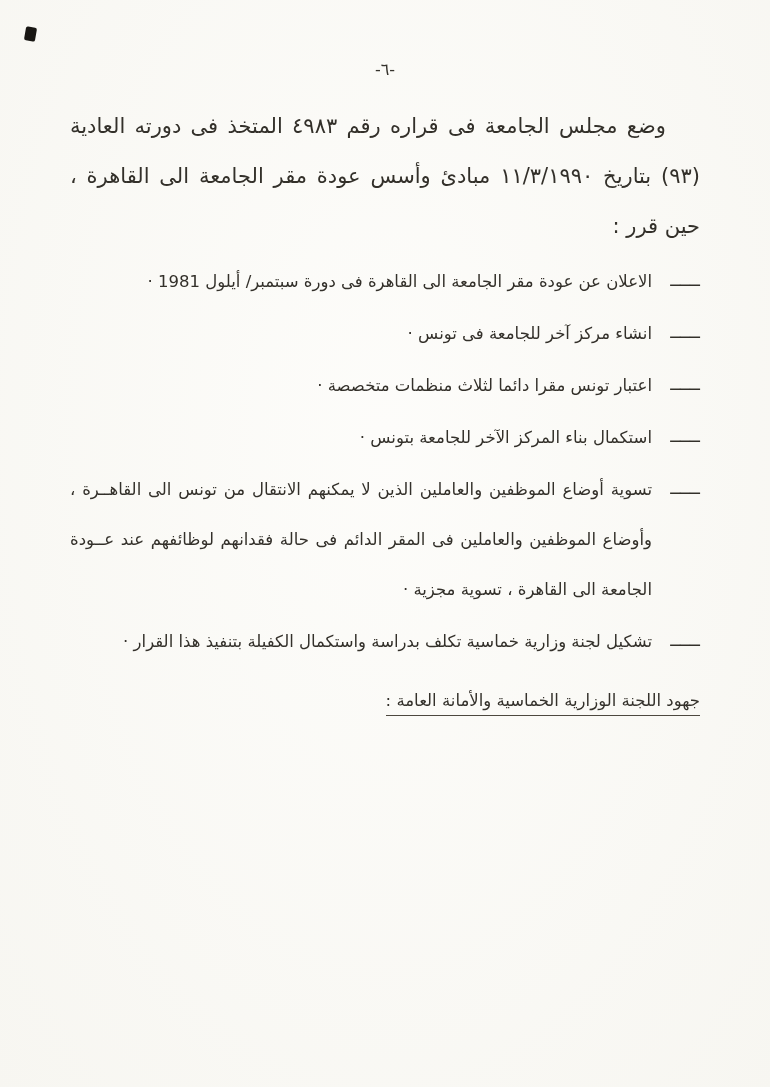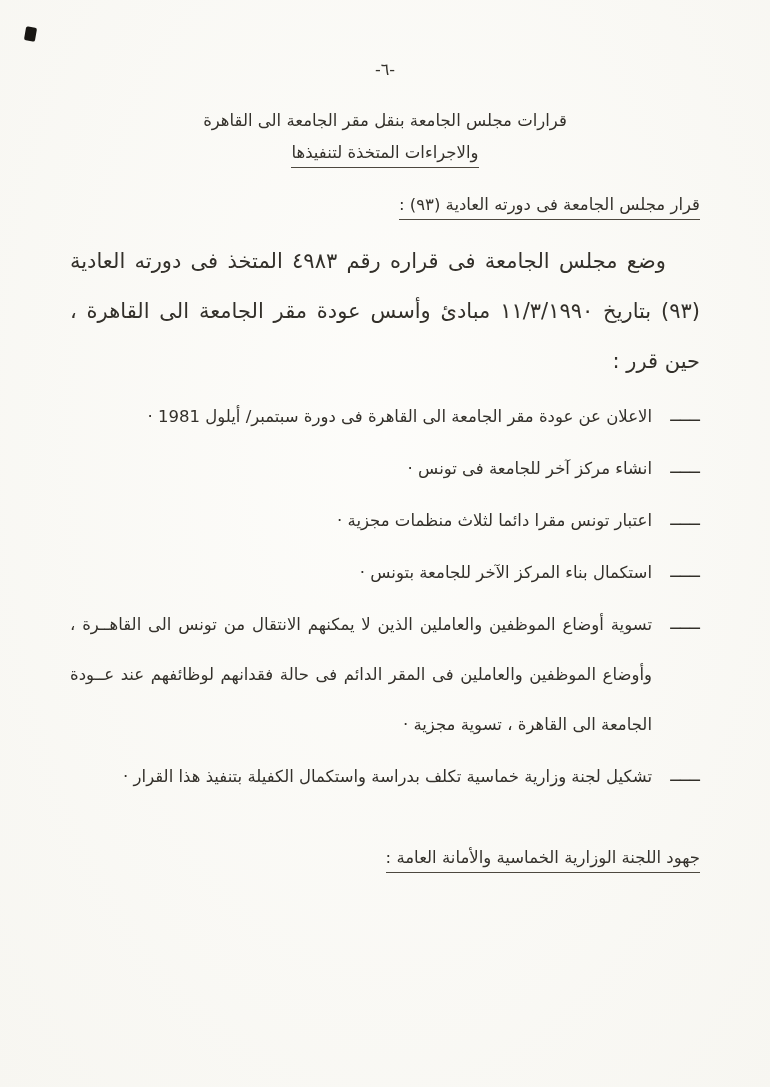--- a/index.html
+++ b/index.html
@@ -45,21 +45,21 @@
     .u {
       border-bottom: 1px solid #4d483f;
       padding-bottom: 5px;
     }
     .sec {
       margin: 26px 0 0 0;
       font-size: 16.5px;
       font-weight: normal;
       color: #34312b;
     }
-    .sec2 { margin-top: 46px; }
+    .sec2 { margin-top: 24px; }
     .para {
       margin: 22px 0 0 0;
       font-size: 21px;
       line-height: 50px;
       text-align: justify;
       color: #33302a;
     }
     .indent { text-indent: 34px; }
     .list { margin-top: 6px; }
     .li {
@@ -75,48 +75,39 @@
   </style>
 </head>
 <body>
 
 <div class="page">
 
   <div class="artifact"></div>
 
   <div class="page-number">-٦-</div>
 
-  <header class="doc-title">
-    <div>قرارات مجلس الجامعة بنقل مقر الجامعة الى القاهرة</div>
-    <div>
-      <span class="u">والاجراءات المتخذة لتنفيذها</span>
-    </div>
-  </header>
 
-  <h2 class="sec">
-    <span class="u">قرار مجلس الجامعة فى دورته العادية (٩٣) :</span>
-  </h2>
 
   <p class="para indent">وضع مجلس الجامعة فى قراره رقم ٤٩٨٣ المتخذ فى دورته العادية (٩٣) بتاريخ ١١/٣/١٩٩٠ مبادئ وأسس عودة مقر الجامعة الى القاهرة ، حين قرر :</p>
 
   <div class="list">
 
     <div class="li">
       <span class="dash">ـــ</span>
       <span class="li-text">الاعلان عن عودة مقر الجامعة الى القاهرة فى دورة سبتمبر/ أيلول 1981 ·</span>
     </div>
 
     <div class="li">
       <span class="dash">ـــ</span>
       <span class="li-text">انشاء مركز آخر للجامعة فى تونس ·</span>
     </div>
 
     <div class="li">
       <span class="dash">ـــ</span>
-      <span class="li-text">اعتبار تونس مقرا دائما لثلاث منظمات مجزية ·</span>
+      <span class="li-text">اعتبار تونس مقرا دائما لثلاث منظمات متخصصة ·</span>
     </div>
 
     <div class="li">
       <span class="dash">ـــ</span>
       <span class="li-text">استكمال بناء المركز الآخر للجامعة بتونس ·</span>
     </div>
 
     <div class="li">
       <span class="dash">ـــ</span>
       <span class="li-text">تسوية أوضاع الموظفين والعاملين الذين لا يمكنهم الانتقال من تونس الى القاهــرة ، وأوضاع الموظفين والعاملين فى المقر الدائم فى حالة فقدانهم لوظائفهم عند عــودة الجامعة الى القاهرة ، تسوية مجزية ·</span>

